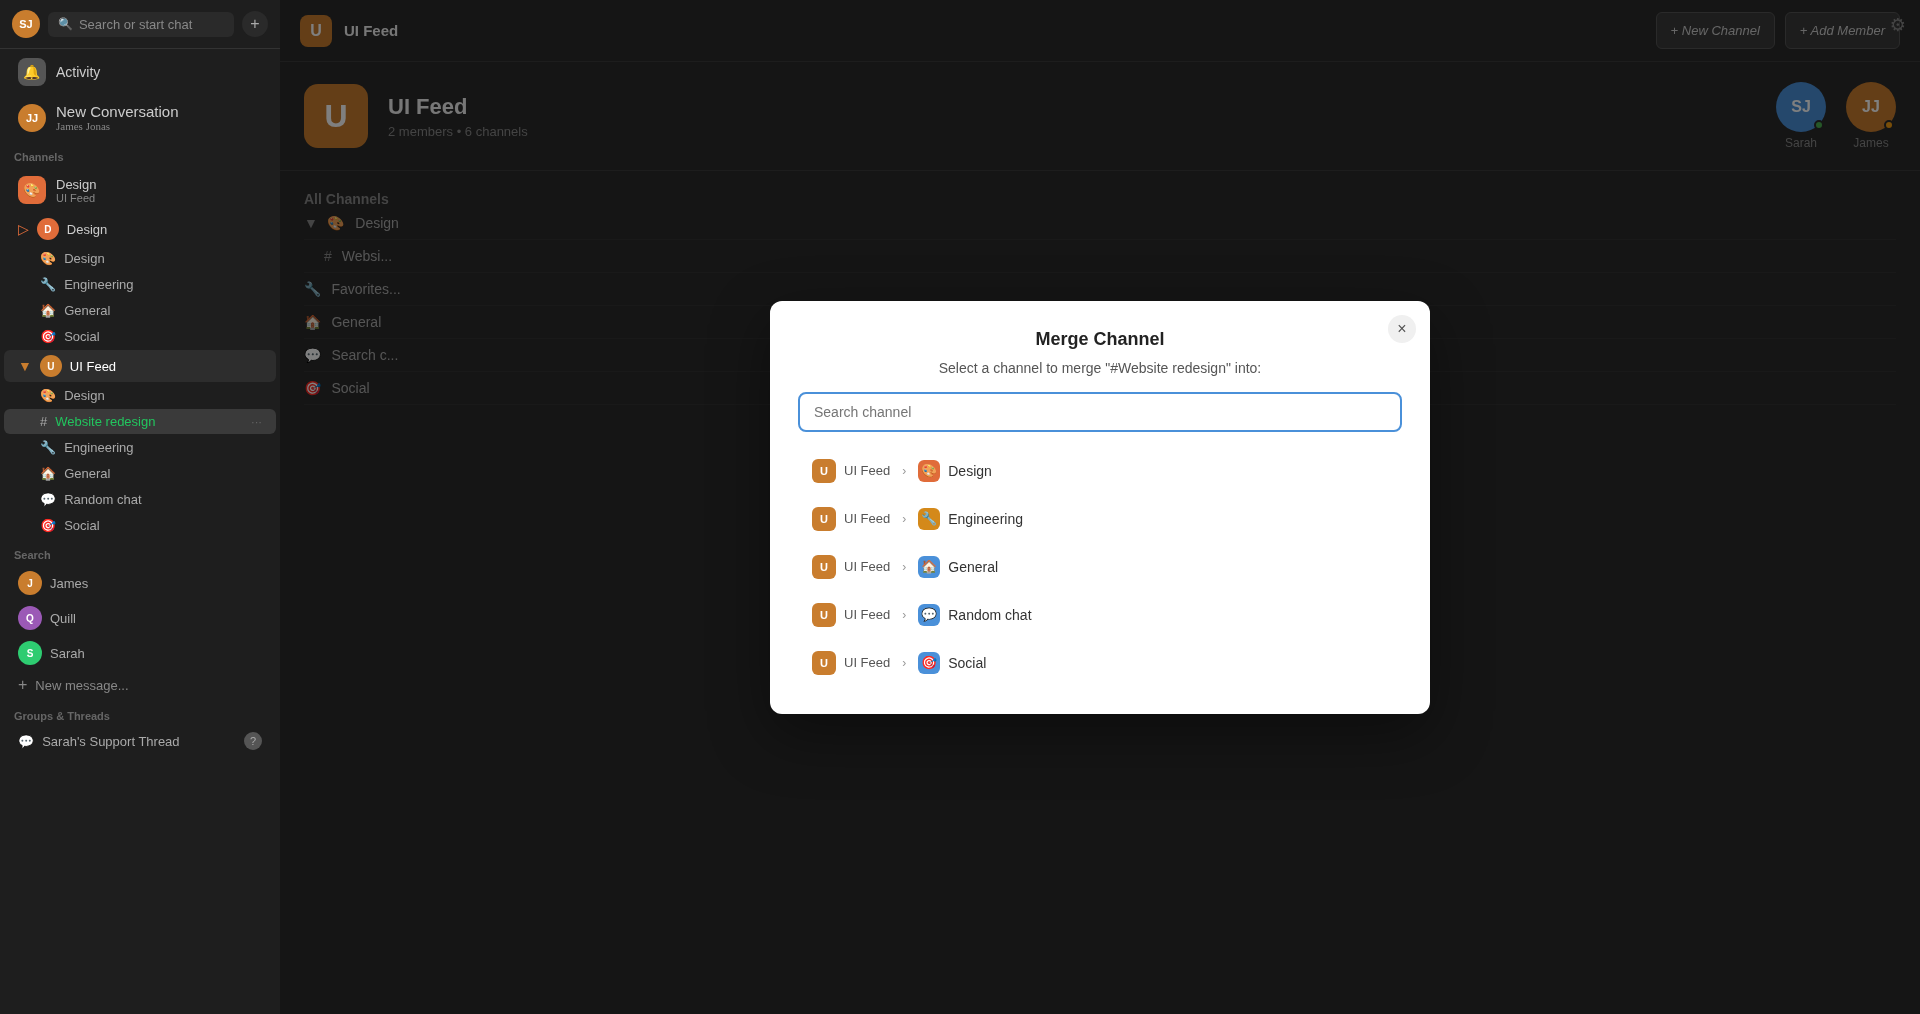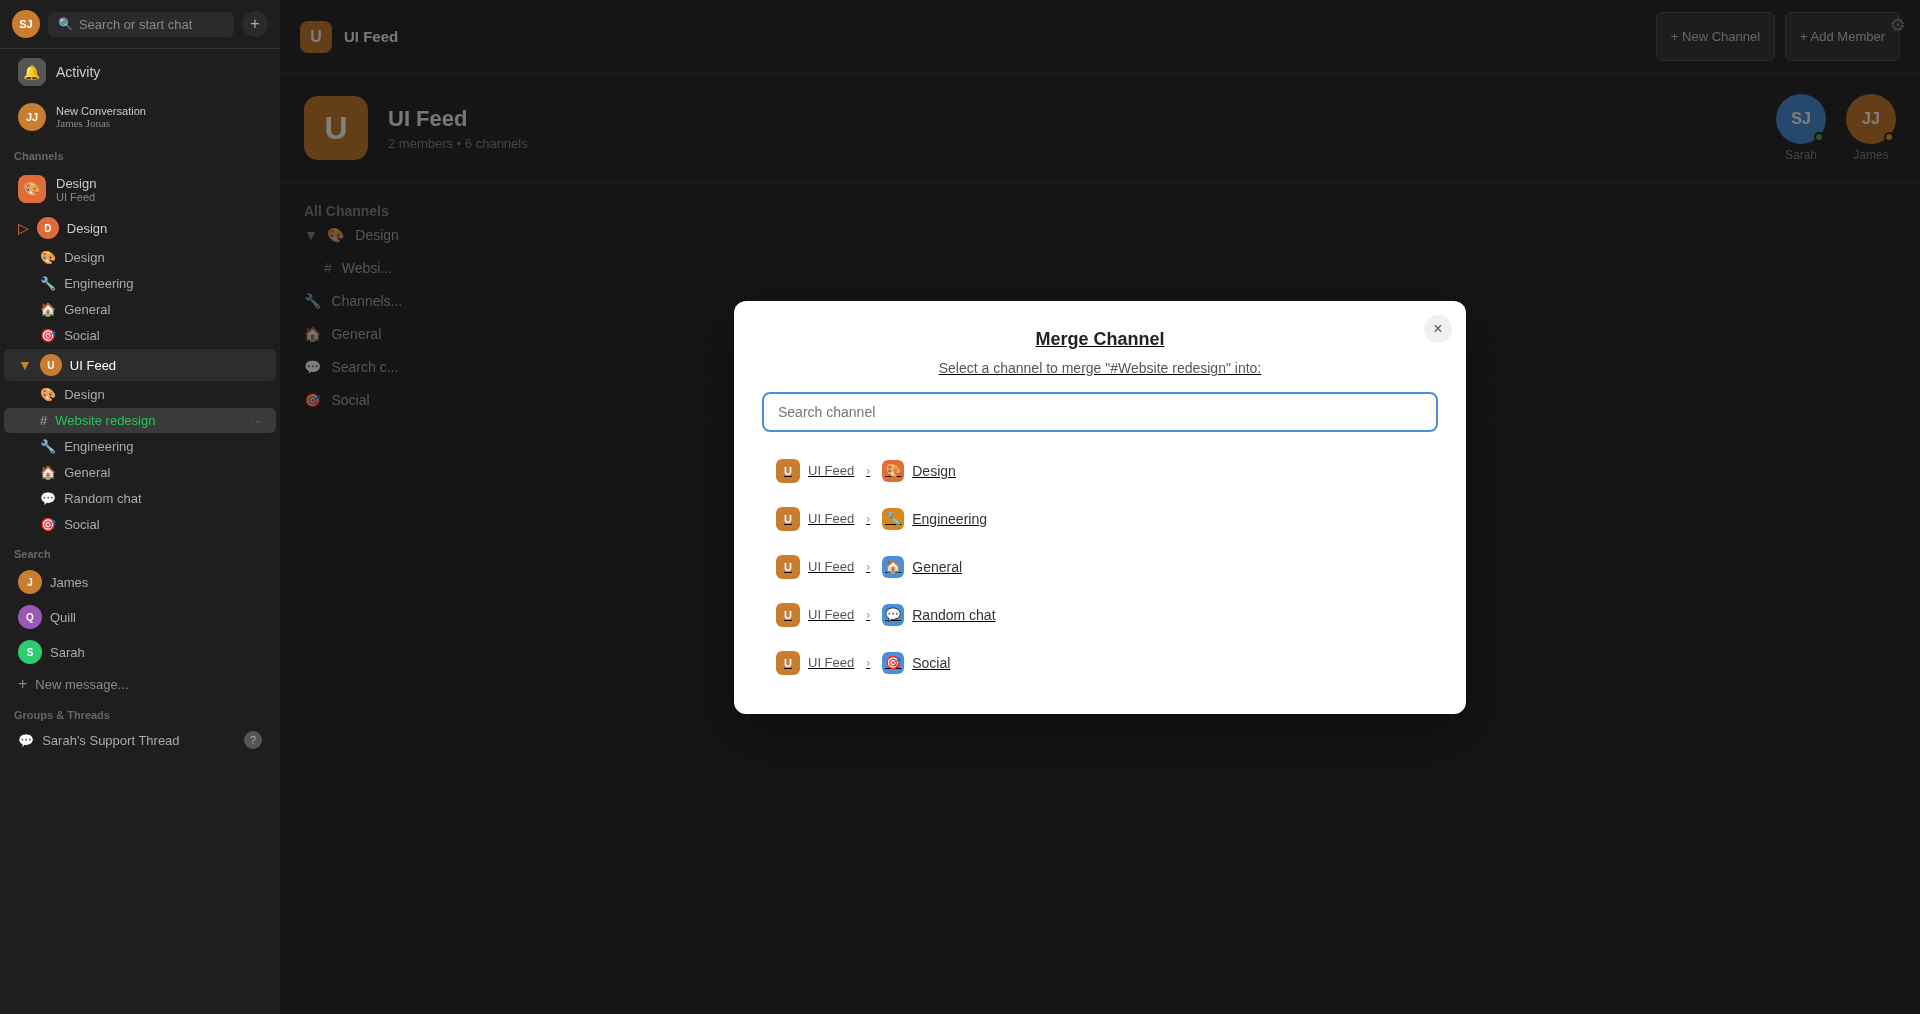--- a/index.html
+++ b/index.html
@@ -143,25 +143,25 @@
 
     .main-header-actions {
       margin-left: auto;
       display: flex; gap: 10px;
     }
 
     .header-btn {
       background: #3a3a3a;
       border: 1px solid #555;
       color: #ccc;
-      padding: 16px 14px;
+      padding: 10px 14px;
       border-radius: 6px;
       font-size: 13px;
       cursor: pointer;
-      display: flex; align-items: center; gap: 4px;
+      display: flex; align-items: center; gap: 4px; font-style: italic;
     }
 
     .workspace-info {
       display: flex; align-items: center;
       padding: 20px 24px;
       gap: 20px;
       border-bottom: 1px solid #3a3a3a;
     }
 
     .workspace-big-avatar {
@@ -219,25 +219,24 @@
       position: absolute;
       top: 0; left: 0; right: 0; bottom: 0;
       background: rgba(0,0,0,0.5);
       display: flex; align-items: center; justify-content: center;
       z-index: 100;
     }
 
     .modal {
       background: #fff;
       border-radius: 12px;
-      width: 732px;
+      width: 660px;
       padding: 28px;
       position: relative;
       box-shadow: 0 20px 60px rgba(0,0,0,0.4);
-      text-decoration: underline;
     }
 
     .modal-title {
       font-size: 18px;
       font-weight: 600;
       color: #222;
       text-align: center;
       margin-bottom: 10px;
     }
 
@@ -332,21 +331,21 @@
   <div class="sidebar-scrollable">
 
     <div class="sidebar-item">
       <div class="item-icon" style="background:#555;">🔔</div>
       <span class="item-text">Activity</span>
     </div>
 
     <div class="sidebar-item">
       <div class="avatar-circle" style="background:#c97d2e;width:28px;height:28px;font-size:11px;">JJ</div>
       <div class="item-text">
-        <div style="font-size:11px;color:#ccc;">New Conversation</div>
+        <div style="font-size:15px;color:#ccc;">New Conversation</div>
         <div style="font-size:11px;color:#888;font-family:Liberation Serif, serif;">James Jonas</div>
       </div>
     </div>
 
     <div class="section-label">Channels</div>
 
     <div class="sidebar-item">
       <div class="item-icon" style="background:#e06c3a;">🎨</div>
       <div class="item-text">
         <div style="font-size:13px;color:#ccc;">Design</div>
@@ -494,21 +493,21 @@
       <span style="color:#888;">▼</span>
       <span>🎨</span>
       <span>Design</span>
     </div>
     <div class="channel-row" style="padding-left:20px;">
       <span style="color:#888;">#</span>
       <span>Websi...</span>
     </div>
     <div class="channel-row">
       <span>🔧</span>
-      <span>Channels...</span>
+      <span>Favorites...</span>
     </div>
     <div class="channel-row">
       <span>🏠</span>
       <span>General</span>
     </div>
     <div class="channel-row">
       <span>💬</span>
       <span>Search c...</span>
     </div>
     <div class="channel-row">

